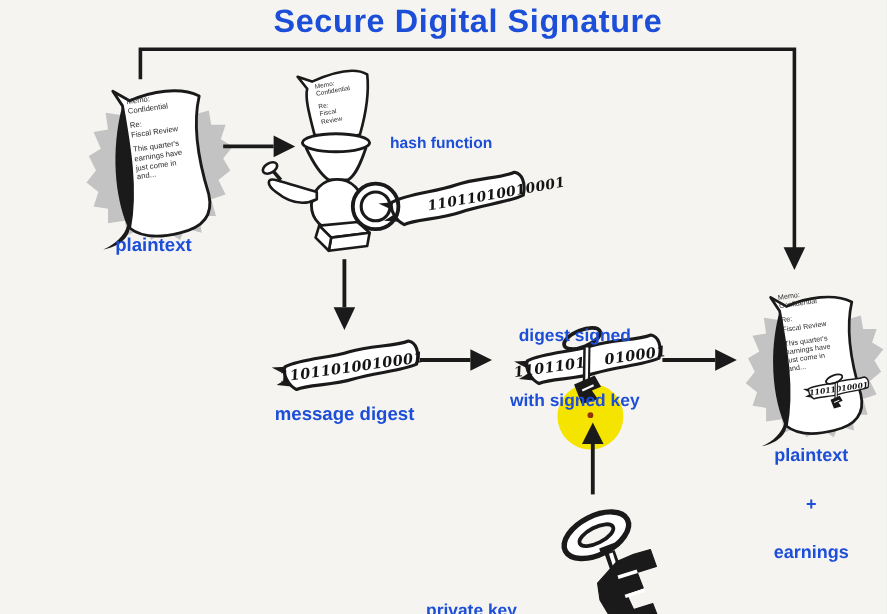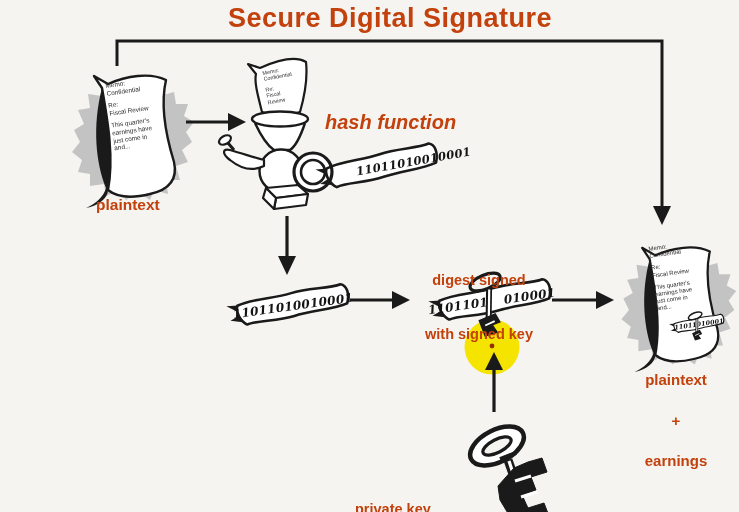--- a/index.html
+++ b/index.html
@@ -3,24 +3,24 @@
 <meta charset="utf-8">
 <style>
   html,body { margin:0; padding:0; background:#e9e9e9; }
   #stage {
     position:relative; width:739px; height:512px;
     background:#f5f4f1; overflow:hidden;
     font-family:"Liberation Sans", sans-serif; color:#141414;
   }
   svg.art { position:absolute; left:0; top:0; }
 
-  .lbl { position:absolute; font-weight:bold; color:#c2410c; white-space:pre; }
+  .lbl { position:absolute; font-weight:bold; color:#1d4ed8; white-space:pre; }
   #title { left:40px; top:3px; width:700px; text-align:center; font-size:27px; letter-spacing:0.5px; }
   #lbl-plaintext { left:96px;  top:196px; font-size:15.5px; }
-  #lbl-hash      { left:325px; top:111px; font-size:20px;font-style:italic; }
+  #lbl-hash      { left:325px; top:111px; font-size:13px; }
   #lbl-digest    { left:229px; top:337px; font-size:15.5px; }
   #lbl-signed    { left:425px; top:235px; font-size:14.5px; line-height:18px;text-align:center; }
   #lbl-output    { left:614px; top:346px; width:124px; text-align:center; font-size:15px; line-height:13.5px; }
   #lbl-privkey   { left:355px; top:469px; font-size:14.5px; line-height:16px; }
 
   .memo { position:absolute; color:#2b2b2b; transform-origin:top left; }
   #memo-left   { left:105px; top:82px;  width:66px; font-size:6.4px; line-height:7.6px; transform:rotate(-8deg); }
   #memo-right  { left:648px; top:246px; width:64px; font-size:6px;   line-height:7.2px; transform:rotate(-8deg); }
   #memo-funnel { left:262px; top:70px;  width:48px; font-size:5.4px; line-height:6.4px; transform:rotate(-10deg); }
   .memo-line.gap { margin-top:5px; }
@@ -166,20 +166,21 @@
       <path fill="#1a1a1a" stroke="#1a1a1a" stroke-linejoin="round" d="M498,486 L514,468 L528,462 L542,458 L547,472 L531,477 L536,490 L522,495 L528,508 L544,503 L549,516 L512,520 L500,500 Z"></path>
       <path d="M515,481 L531,476" stroke="#ffffff" stroke-width="3" fill="none"></path>
       <path d="M521,497 L537,492" stroke="#ffffff" stroke-width="3" fill="none"></path>
     </g>
   </svg>
 
   <div id="title" class="lbl">Secure Digital Signature</div>
 
   <div id="lbl-plaintext" class="lbl">plaintext</div>
   <div id="lbl-hash" class="lbl">hash function</div>
+  <div id="lbl-digest" class="lbl">message digest</div>
 
   <div id="lbl-signed" class="lbl">
     <div>digest signed</div>
     <div>with signed key</div>
   </div>
 
   <div id="lbl-output" class="lbl">
     <div>plaintext</div>
     <div>+</div>
     <div>earnings</div>

